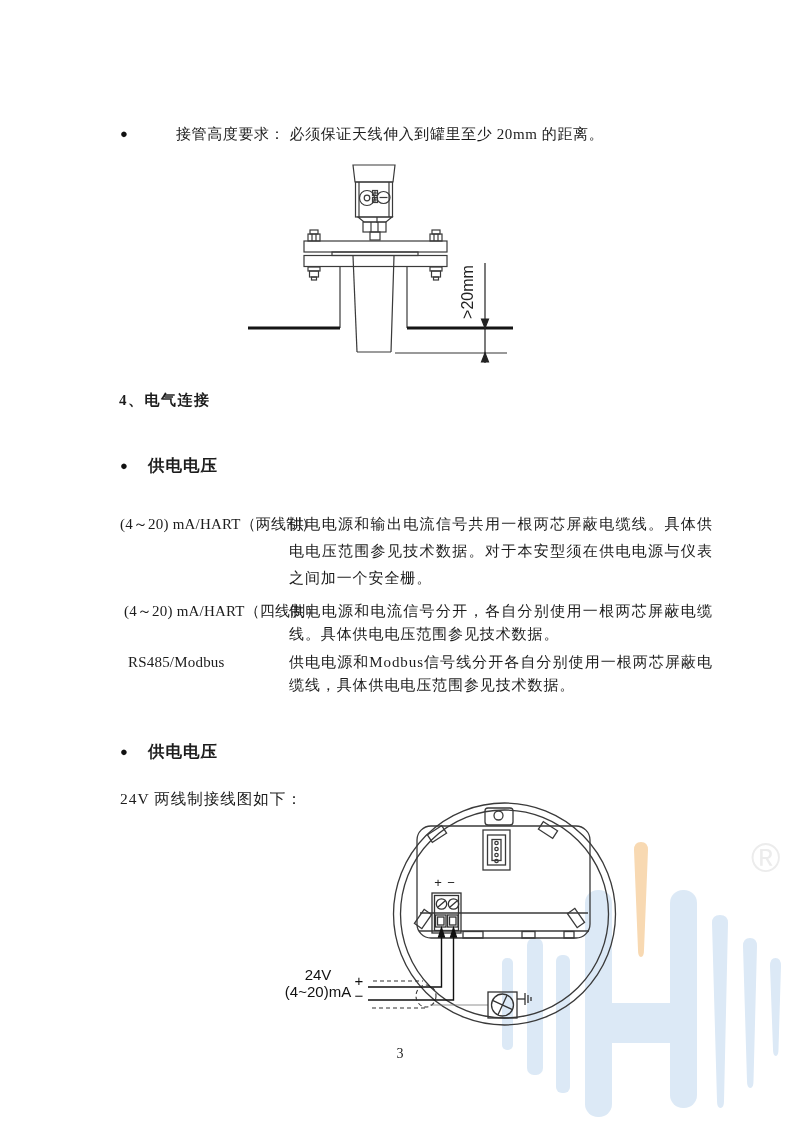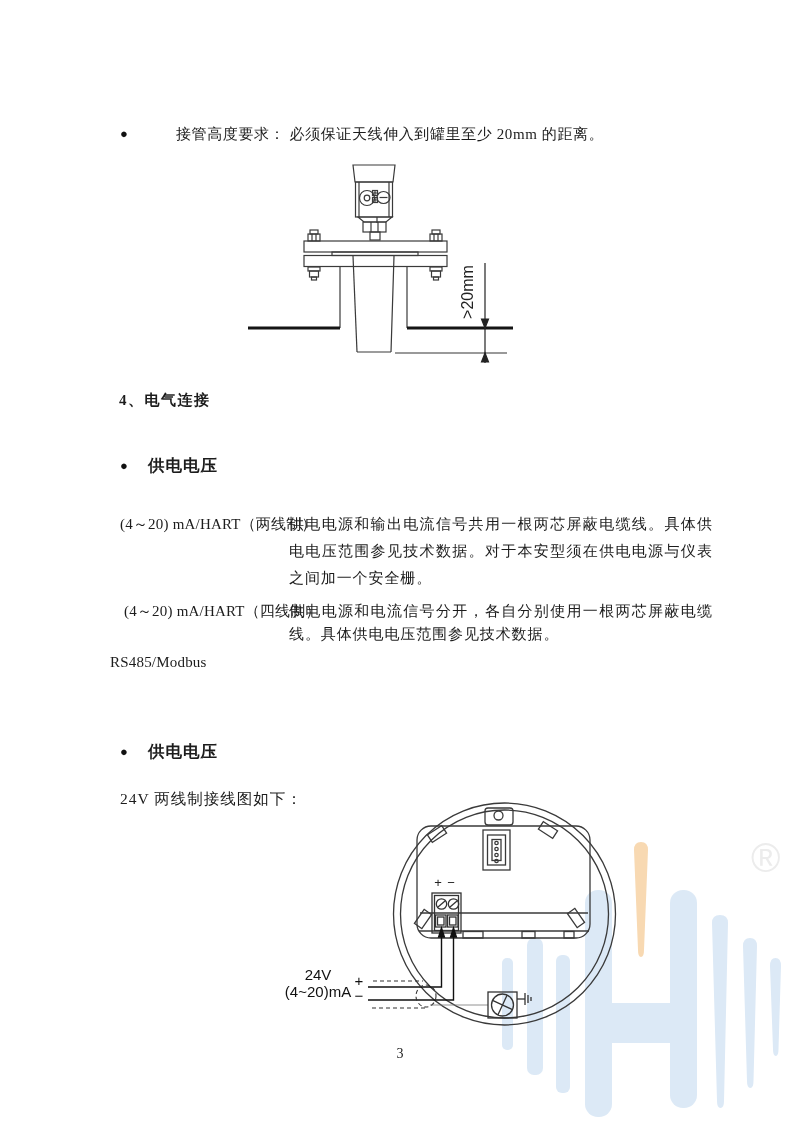--- a/index.html
+++ b/index.html
@@ -148,21 +148,22 @@
     <span class="bullet-dot">●</span>
     <span class="bullet-title">供电电压</span>
   </div>
 
   <div class="abs row-label lh27" style="left:120px;top:511px;">(4～20) mA/HART（两线制）</div>
   <div class="abs row-desc lh27" style="left:289px;top:511px;width:424px;">供电电源和输出电流信号共用一根两芯屏蔽电缆线。具体供电电压范围参见技术数据。对于本安型须在供电电源与仪表之间加一个安全栅。</div>
 
   <div class="abs row-label lh23" style="left:124px;top:600px;">(4～20) mA/HART（四线制）</div>
   <div class="abs row-desc lh23" style="left:289px;top:600px;width:424px;">供电电源和电流信号分开，各自分别使用一根两芯屏蔽电缆线。具体供电电压范围参见技术数据。</div>
 
-  <div class="abs row-label lh23" style="left:110px;top:651px;">RS485/Modbus</div>
+  <div class="abs row-label lh23" style="left:128px;top:651px;">RS485/Modbus</div>
+  <div class="abs row-desc lh23" style="left:289px;top:651px;width:424px;">供电电源和Modbus信号线分开各自分别使用一根两芯屏蔽电缆线，具体供电电压范围参见技术数据。</div>
 
   <div class="abs bullet-row" style="left:120px;top:742px;">
     <span class="bullet-dot">●</span>
     <span class="bullet-title">供电电压</span>
   </div>
 
   <div class="abs caption" style="left:120px;top:789px;">24V 两线制接线图如下：</div>
 
   <svg class="abs" style="left:280px;top:782px;" width="345" height="255" viewBox="0 0 345 255">
     <g fill="none" stroke="#3a3a3a" stroke-width="1.3">

